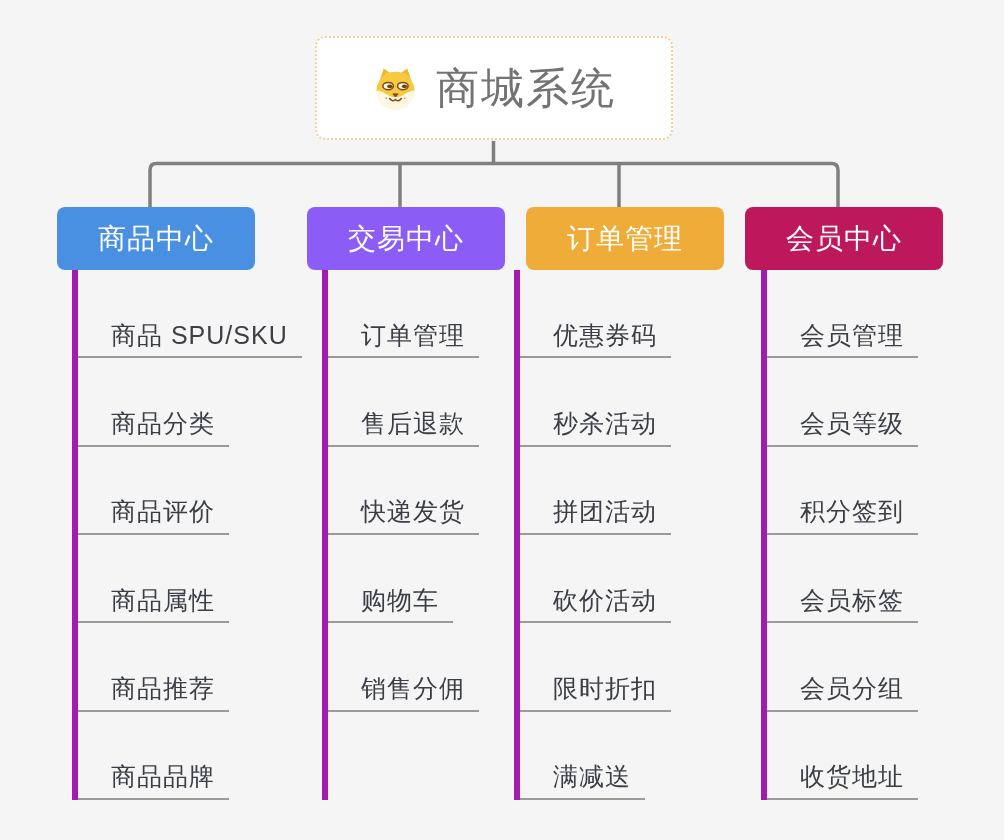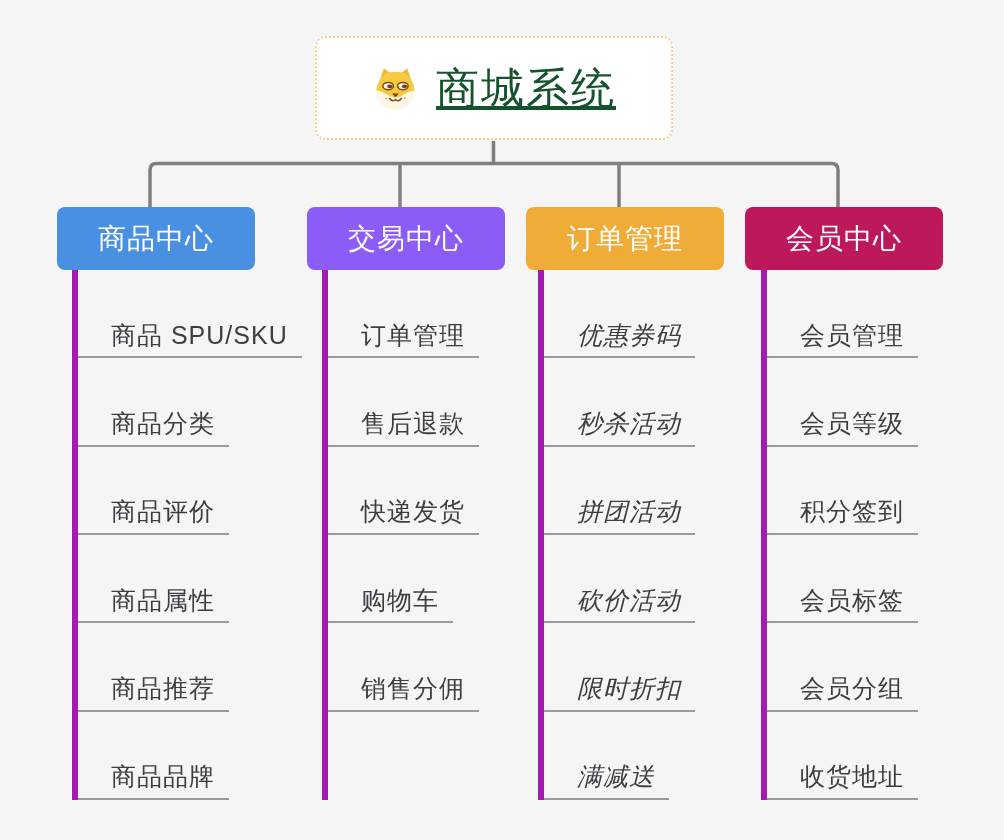--- a/index.html
+++ b/index.html
@@ -74,21 +74,21 @@
   
   .col {
     position: absolute;
     top: 270px;
     width: 245px;
     height: 530px;
     border-left: 6px solid #a21caf;
   }
   .col.c1 { left: 72px; }
   .col.c2 { left: 322px; }
-  .col.c3 { left: 538px; font-style: italic; }
+  .col.c3 { left: 514px; }
   .col.c4 { left: 761px; }
   .leaf {
     height: 88.33px;
     display: flex;
     align-items: flex-end;
   }
   .leaf-label {
     display: inline-block;
     padding: 0 14px 7px 33px;
     border-bottom: 2px solid #9b9b9b;
@@ -119,21 +119,21 @@
       <path d="M4.5 26.5 A19.5 19.5 0 0 1 43.5 26.5 C38.5 24.5 30.5 33.5 24 32.8 C17.5 33.5 9.5 24.5 4.5 26.5 Z" fill="#f6c93f"></path>
       <ellipse cx="16.5" cy="21.5" rx="5.4" ry="3.7" fill="#fdf6e3" stroke="#7a4e1e" stroke-width="1.6"></ellipse>
       <ellipse cx="31.5" cy="21.5" rx="5.4" ry="3.7" fill="#fdf6e3" stroke="#7a4e1e" stroke-width="1.6"></ellipse>
       <ellipse cx="18.2" cy="21.8" rx="2.7" ry="1.9" fill="#6e4418"></ellipse>
       <ellipse cx="33.2" cy="21.8" rx="2.7" ry="1.9" fill="#6e4418"></ellipse>
       <path d="M21.3 29.5 h5.4 l-2.7 3.2 Z" fill="#7a4e1e" stroke="#7a4e1e" stroke-width="1" stroke-linejoin="round"></path>
       <path d="M18 34.2 q3.2 4 6 1.1 q2.8 2.9 6 -1.1" stroke="#7a4e1e" stroke-width="1.6" fill="none" stroke-linecap="round"></path>
       <circle cx="14.5" cy="34" r="0.9" fill="#c79a5b"></circle>
       <circle cx="33.5" cy="34" r="0.9" fill="#c79a5b"></circle>
     </svg>
-    <span class="root-title" style="color: #14532d; text-decoration: underline;">商城系统</span>
+    <span class="root-title" style="color: #737373;">商城系统</span>
   </div>
 
   <div class="branch b1" style="background: rgb(74, 144, 226);">商品中心</div>
   <div class="branch b2" style="background: #8b5cf6;">交易中心</div>
   <div class="branch b3" style="background: rgb(240, 172, 56);">订单管理</div>
   <div class="branch b4" style="background: #be185d;">会员中心</div>
 
   <div class="col c1">
     <div class="leaf">
         <span class="leaf-label">商品 SPU/SKU</span>

